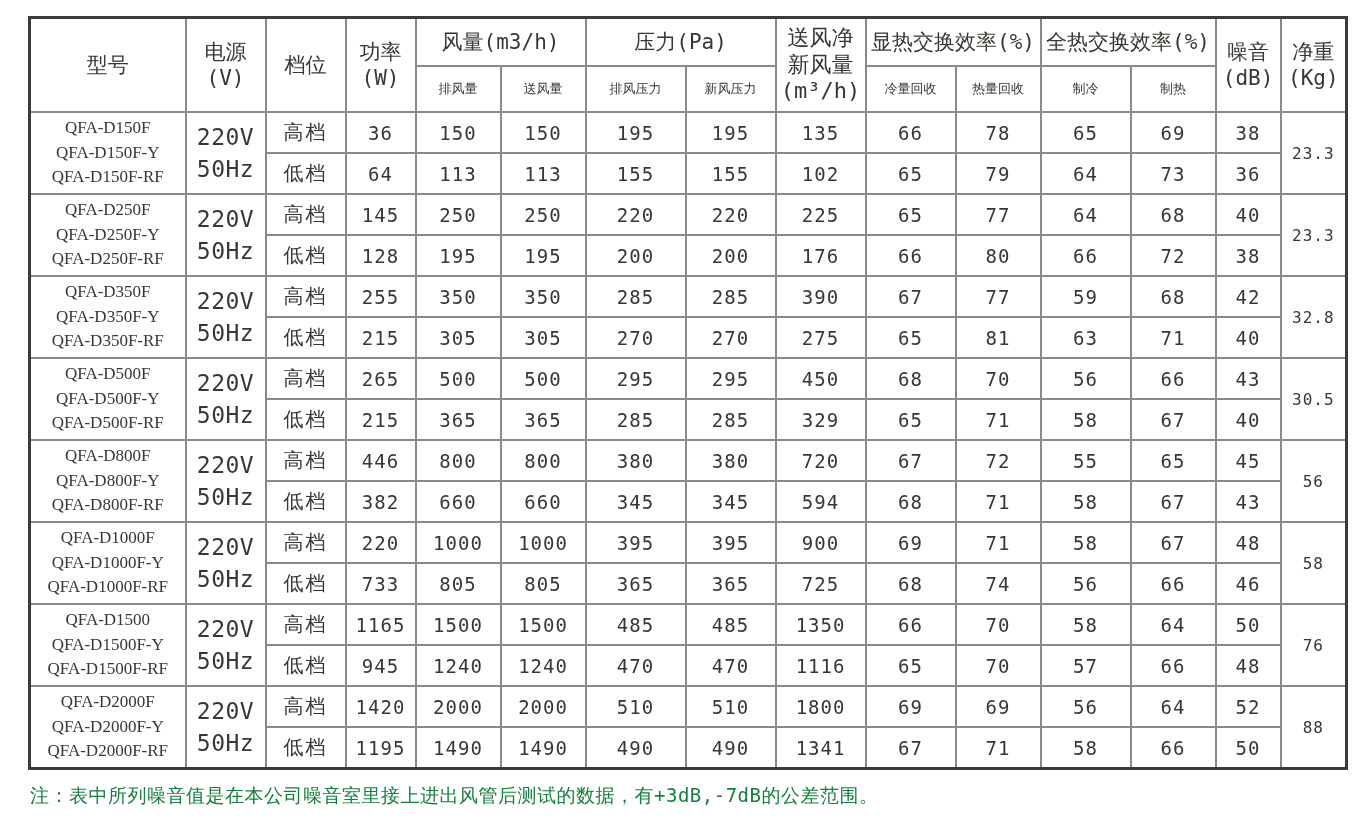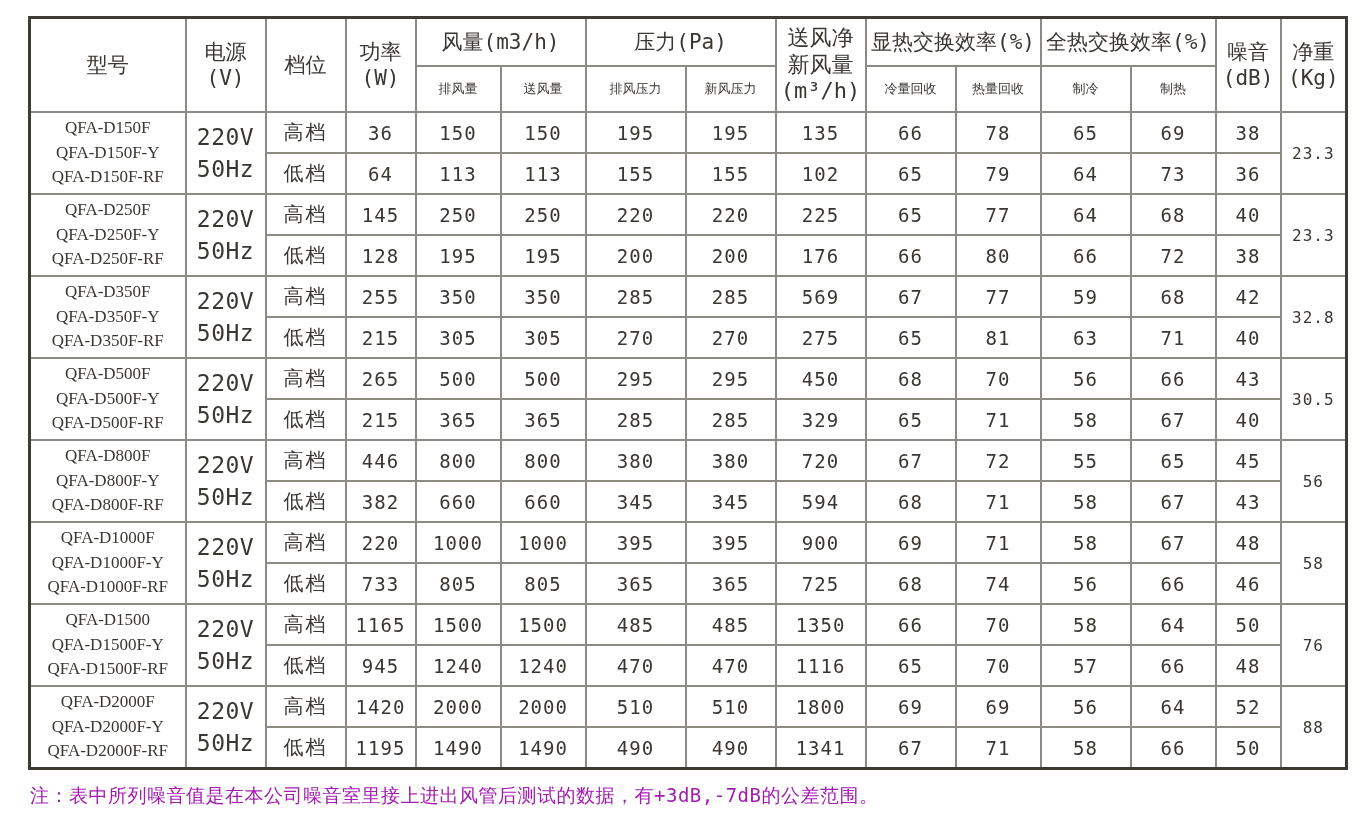--- a/index.html
+++ b/index.html
@@ -31,21 +31,21 @@
     text-align:left;padding-left:12px;font-size:17px;letter-spacing:0;
     line-height:1.45;
     font-family:Liberation Serif, serif;
   }
   td.power-cell{font-size:23px;line-height:1.4;white-space:pre-line;letter-spacing:0.5px;}
   td.gear-cell{font-size:20px;letter-spacing:2px;}
   td.weight-cell{font-size:16px;}
   tr.group-start td{border-top:2.5px solid #57524e;}
   .note{
     position:absolute;left:30px;top:783px;width:1320px;
-    font-size:19px;letter-spacing:0.5px;color:#a21caf;
+    font-size:19px;letter-spacing:0.5px;color:#15803d;
   }
 </style>
 </head>
 <body>
 
 <div class="spec-wrap">
   <table class="spec">
     <colgroup>
       <col style="width:156px">
         <col style="width:80px">
@@ -174,21 +174,21 @@
             <div>QFA-D350F-RF</div>
           </td>
           <td rowspan="2" class="power-cell">220V
 50Hz</td>
           <td class="gear-cell">高档</td>
           <td>255</td>
           <td>350</td>
           <td>350</td>
           <td>285</td>
           <td>285</td>
-          <td>569</td>
+          <td>390</td>
           <td>67</td>
           <td>77</td>
           <td>59</td>
           <td>68</td>
           <td>42</td>
           <td rowspan="2" class="weight-cell">32.8</td>
         </tr>
         <tr>
           <td class="gear-cell">低档</td>
           <td>215</td>

